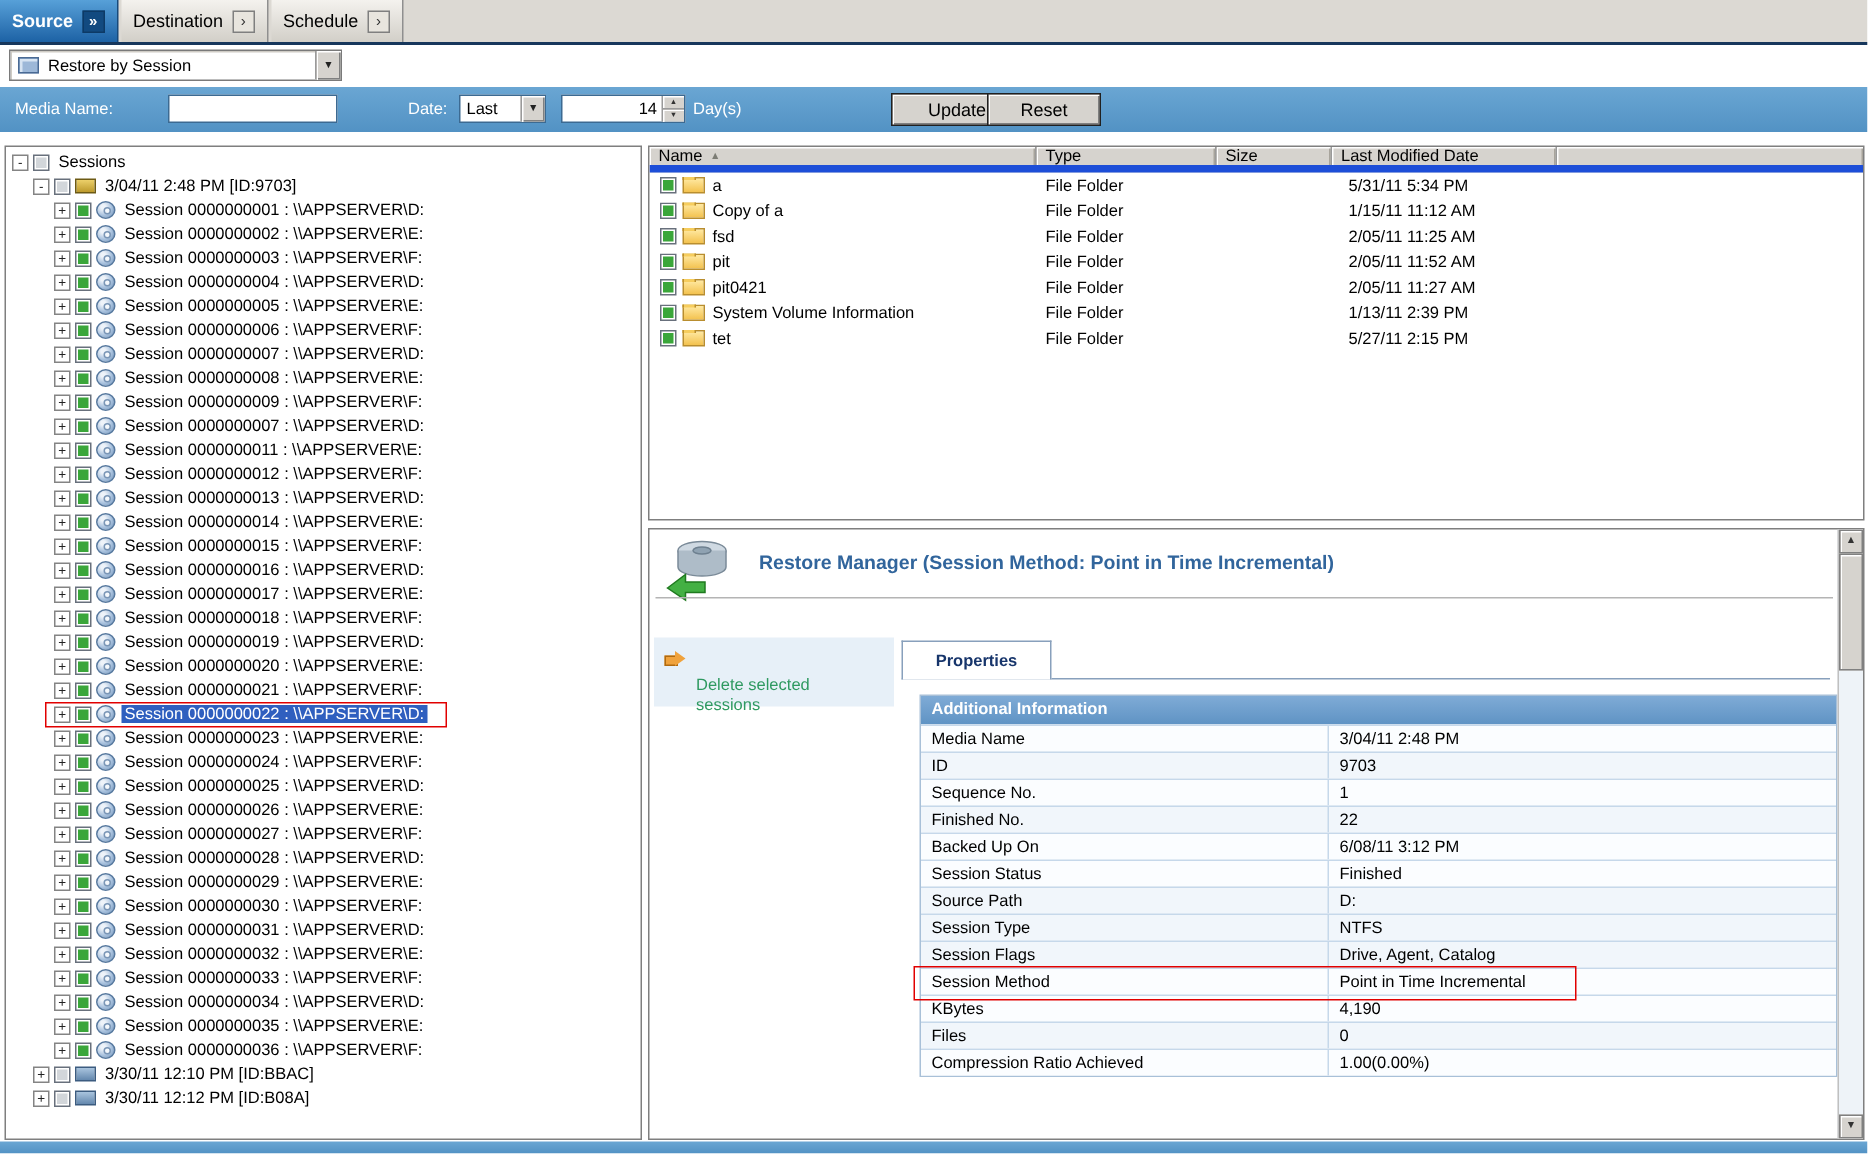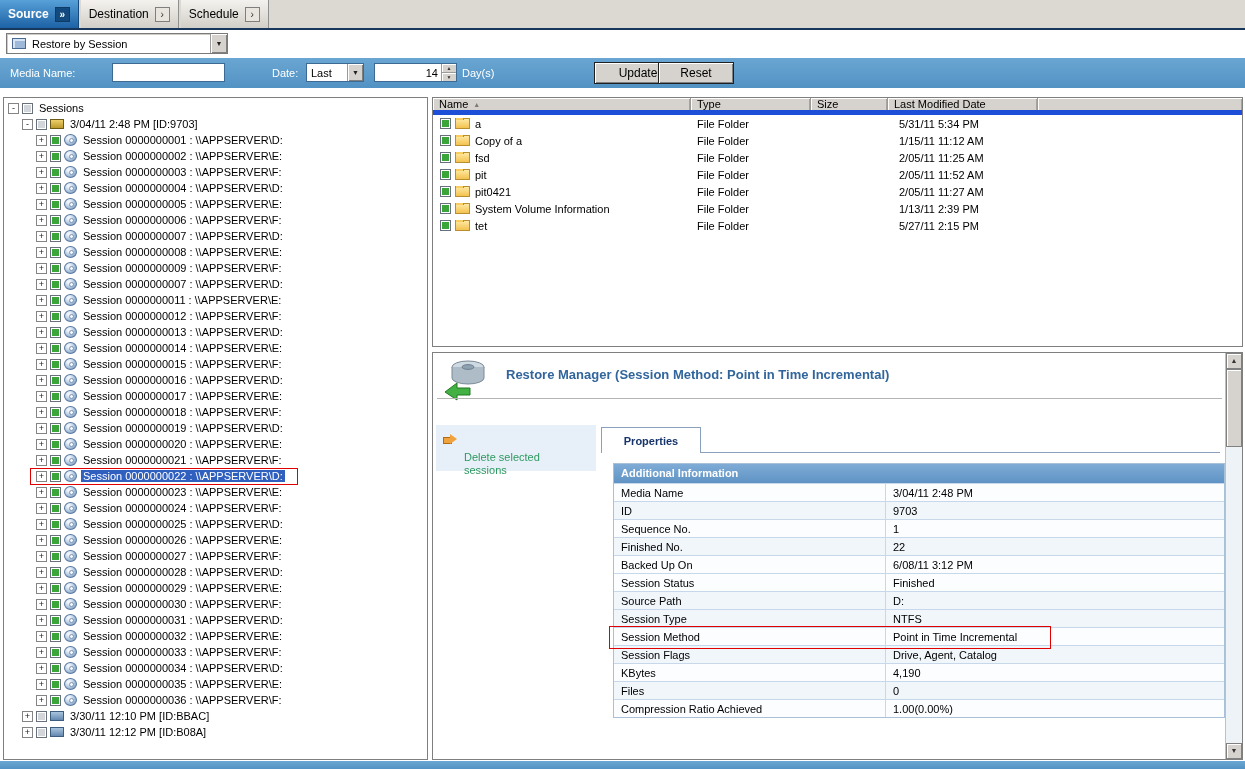--- a/index.html
+++ b/index.html
@@ -376,27 +376,27 @@
           <span class="dvalue">Finished</span>
         </div>
         <div class="detail-row alt">
           <span class="dlabel">Source Path</span>
           <span class="dvalue">D:</span>
         </div>
         <div class="detail-row alt">
           <span class="dlabel">Session Type</span>
           <span class="dvalue">NTFS</span>
         </div>
+        <div class="detail-row alt">
+          <span class="dlabel">Session Flags</span>
+          <span class="dvalue">Drive, Agent, Catalog</span>
+        </div>
         <div class="detail-row annotated">
           <span class="dlabel">Session Method</span>
           <span class="dvalue">Point in Time Incremental</span>
-        </div>
-        <div class="detail-row alt">
-          <span class="dlabel">Session Flags</span>
-          <span class="dvalue">Drive, Agent, Catalog</span>
         </div>
         <div class="detail-row">
           <span class="dlabel">KBytes</span>
           <span class="dvalue">4,190</span>
         </div>
         <div class="detail-row alt">
           <span class="dlabel">Files</span>
           <span class="dvalue">0</span>
         </div>
         <div class="detail-row">

